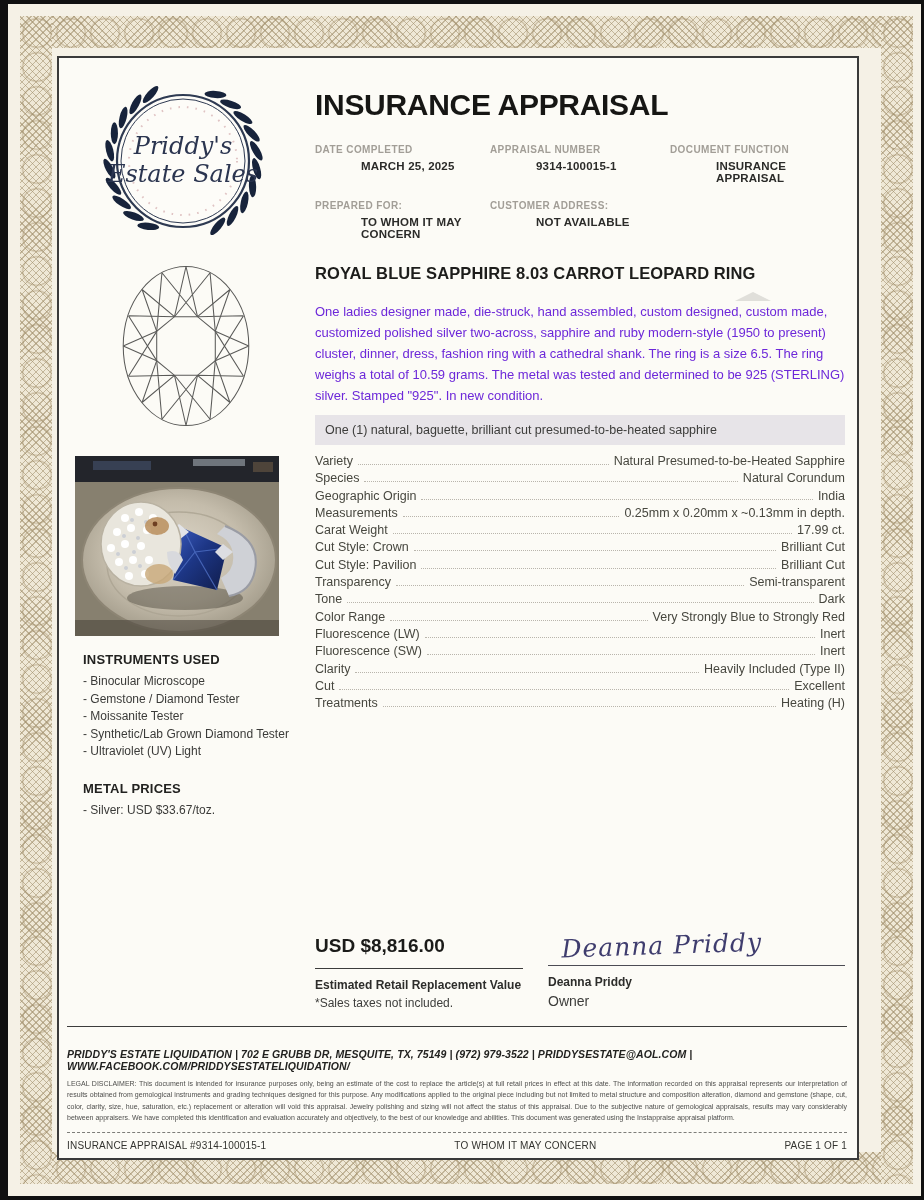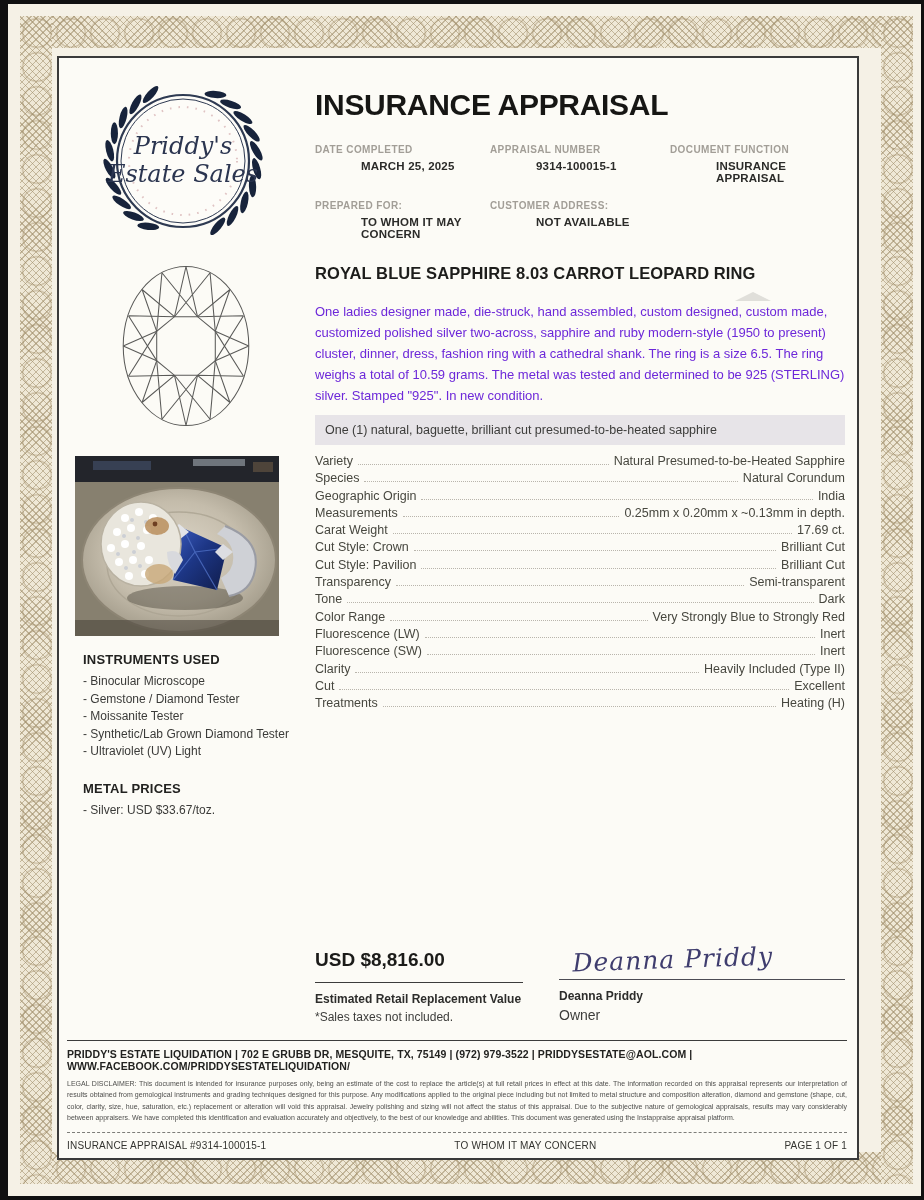--- a/index.html
+++ b/index.html
@@ -81,40 +81,40 @@
   }
 
   
   .props { margin-top:9px; }
   .prop-row { display:flex; align-items:baseline; height:17.3px; font-size:12.5px; color:#47473f; }
   .prop-label { white-space:nowrap; }
   .prop-dots  { flex:1; border-bottom:1.5px dotted #b9b5ac; margin:0 5px 3px 5px; min-width:12px; }
   .prop-value { white-space:nowrap; text-align:right; }
 
   
-  .valuation { margin-top:auto; margin-bottom:16px; display:flex; gap:36px; }
+  .valuation { margin-top:auto; margin-bottom:16px; display:flex; gap:25px; }
   .val-left { width:208px; flex:none; }
   .val-amount { font-size:19px; font-weight:bold; color:#1b1b19; padding-bottom:11px; border-bottom:1.5px solid #3c3c3c; }
   .val-label { font-size:12px; font-weight:bold; color:#2d2d2b; margin-top:9px; }
   .val-note  { font-size:12px; color:#3d3d3b; margin-top:4px; }
   .val-right { flex:1; }
   .signature {
     font-family:"DejaVu Serif", serif; font-style:italic;
     font-size:25px; color:#3f3d6e; transform:rotate(-2deg); transform-origin:left bottom;
     padding:0 0 3px 14px; letter-spacing:1px; white-space:nowrap;
   }
   .sig-line { border-bottom:1.5px solid #4c4c54; margin-top:-2px; }
   .signer-name  { font-size:12px; font-weight:bold; color:#2d2d2b; margin-top:9px; }
   .signer-title { font-size:14px; color:#3d3d3b; margin-top:4px; }
 
   
   .doc-footer { padding:0 10px 7px 8px; }
   .contact-line {
-    border-top:1.5px solid #3c3c3c; padding-top:7px;
-    font-size:10.5px; font-weight:bold; color:#222220; letter-spacing:.1px;
+    border-top:1.5px solid #3c3c3c; padding-top:21px;
+    font-size:10.5px; font-weight:bold; color:#222220; letter-spacing:.1px;font-style:italic;
   }
   .disclaimer {
     margin-top:6px; font-size:7px; line-height:1.6; color:#4e4e4c;
     text-align:justify;
   }
   .bottom-bar {
     margin-top:9px; border-top:1.3px dashed #7d7d79; padding-top:7px;
     display:flex; align-items:baseline; font-size:10px; color:#33332f; letter-spacing:.2px;
   }
   .bottom-bar .bb-left  { flex:none; }
@@ -323,21 +323,21 @@
               <span class="prop-value">India</span>
             </div>
             <div class="prop-row">
               <span class="prop-label">Measurements</span>
               <span class="prop-dots"></span>
               <span class="prop-value">0.25mm x 0.20mm x ~0.13mm in depth.</span>
             </div>
             <div class="prop-row">
               <span class="prop-label">Carat Weight</span>
               <span class="prop-dots"></span>
-              <span class="prop-value">17.69 ct.</span>
+              <span class="prop-value">17.99 ct.</span>
             </div>
             <div class="prop-row">
               <span class="prop-label">Cut Style: Crown</span>
               <span class="prop-dots"></span>
               <span class="prop-value">Brilliant Cut</span>
             </div>
             <div class="prop-row">
               <span class="prop-label">Cut Style: Pavilion</span>
               <span class="prop-dots"></span>
               <span class="prop-value">Brilliant Cut</span>

